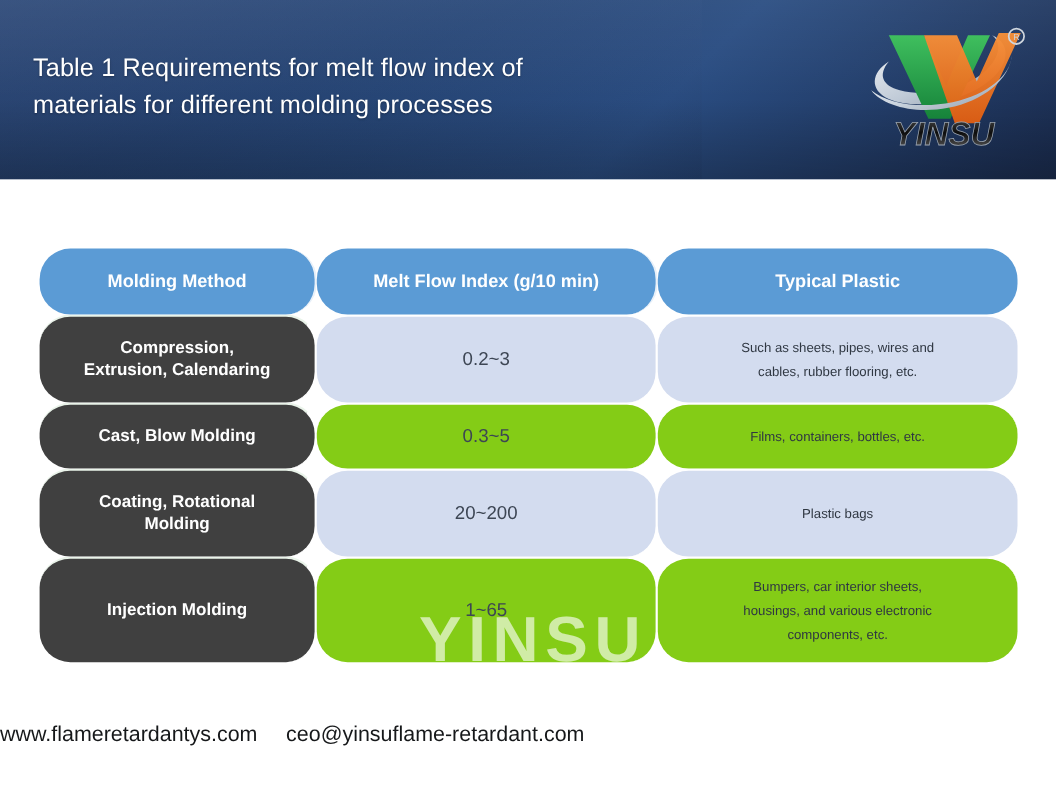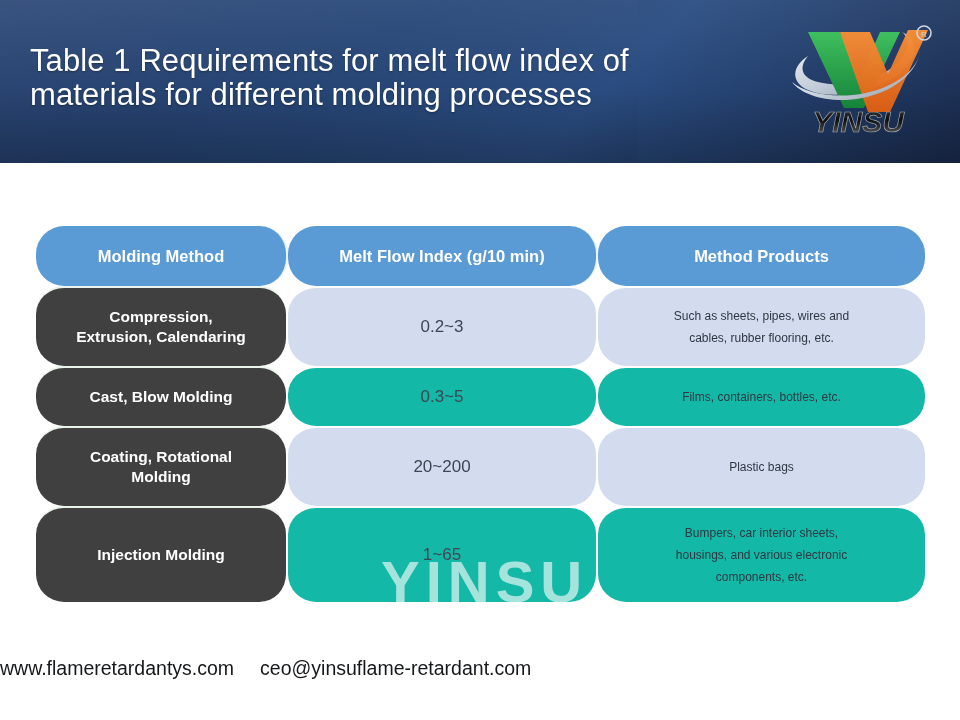--- a/index.html
+++ b/index.html
@@ -40,21 +40,21 @@
     background: linear-gradient(to bottom, rgba(255,255,255,0.05) 0%, rgba(255,255,255,0.0) 55%, rgba(0,0,0,0.22) 100%);
     pointer-events: none;
   }
 
   .slide-title {
     position: absolute;
     left: 30px;
     top: 44px;
     width: 600px;
     color: #ffffff;
-    font-size: 31px;
+    font-size: 23px;
     line-height: 34px;
     font-weight: 400;
     letter-spacing: 0.1px;
     text-shadow: 0 1px 2px rgba(0,0,0,0.32);
     white-space: pre-line;
   }
 
   
   .logo {
     position: absolute;
@@ -126,21 +126,21 @@
     font-weight: 700;
     line-height: 20px;
     border-top: 2px solid #eaf4ea;
     border-right: 2px solid #ffffff;
   }
 
   
   tbody tr.alt-a td.val,
   tbody tr.alt-a td.prod { background: #d3dcef; }
   tbody tr.alt-b td.val,
-  tbody tr.alt-b td.prod { background: #14b8a6; }
+  tbody tr.alt-b td.prod { background: #84cc16; }
 
   td.val {
     color: #3d4654;
     font-size: 17px;
     font-weight: 400;
     border-top: 2px solid #ffffff;
     border-right: 2px solid #ffffff;
     margin-top: 29px;
   }
   td.prod {
@@ -235,21 +235,21 @@
     <table class="mfi">
       <colgroup>
         <col class="c1">
           <col class="c2">
           <col class="c3">
       </colgroup>
       <thead>
         <tr>
           <th>Molding Method</th>
           <th>Melt Flow Index (g/10 min)</th>
-          <th>Method Products</th>
+          <th>Typical Plastic</th>
         </tr>
       </thead>
       <tbody>
 
         <tr class="r1 alt-a">
           <td class="meth" style="white-space:pre-line">Compression,
 Extrusion, Calendaring</td>
           <td class="val">0.2~3</td>
           <td class="prod" style="white-space:pre-line">Such as sheets, pipes, wires and
 cables, rubber flooring, etc.</td>

